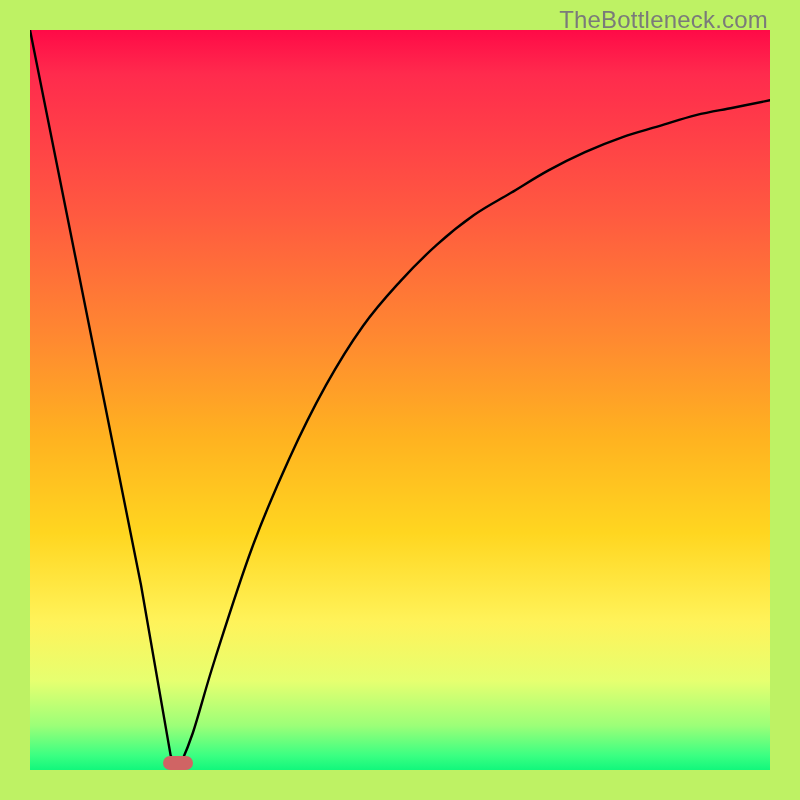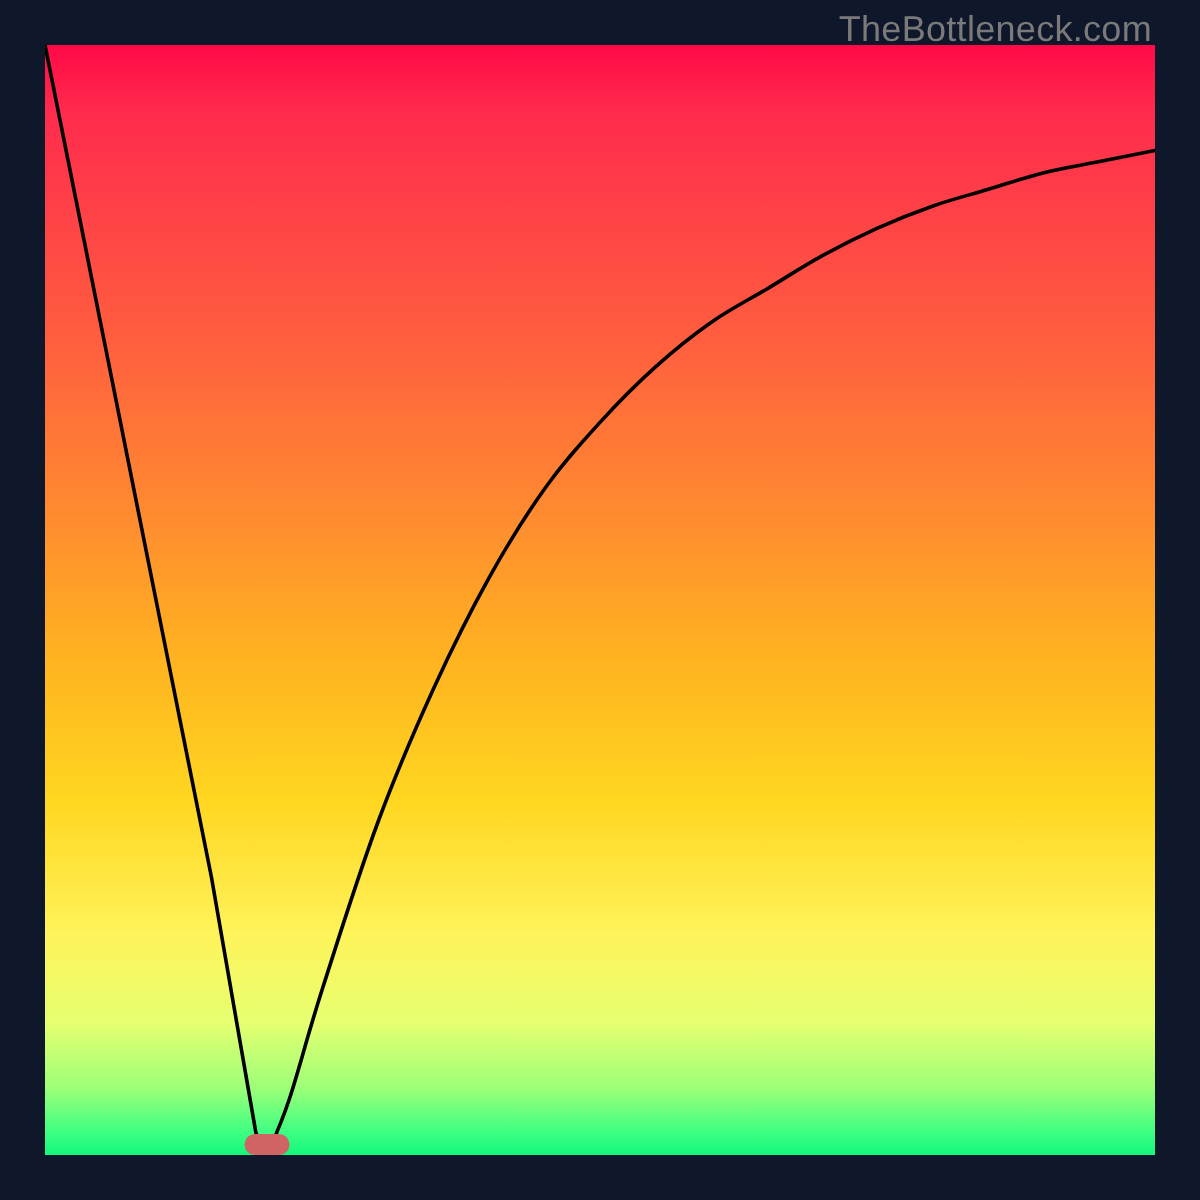--- a/index.html
+++ b/index.html
@@ -8,21 +8,21 @@
     width: 800px;
     height: 800px;
     overflow: hidden;
     background: #000;
     font-family: Arial, Helvetica, sans-serif;
   }
   .frame {
     position: relative;
     width: 800px;
     height: 800px;
-    background: #0f172a;
+    background: #bef264;
   }
   .plot-area {
     position: absolute;
     left: 30px;
     top: 30px;
     width: 740px;
     height: 740px;
     
     background: linear-gradient(
       to bottom,

